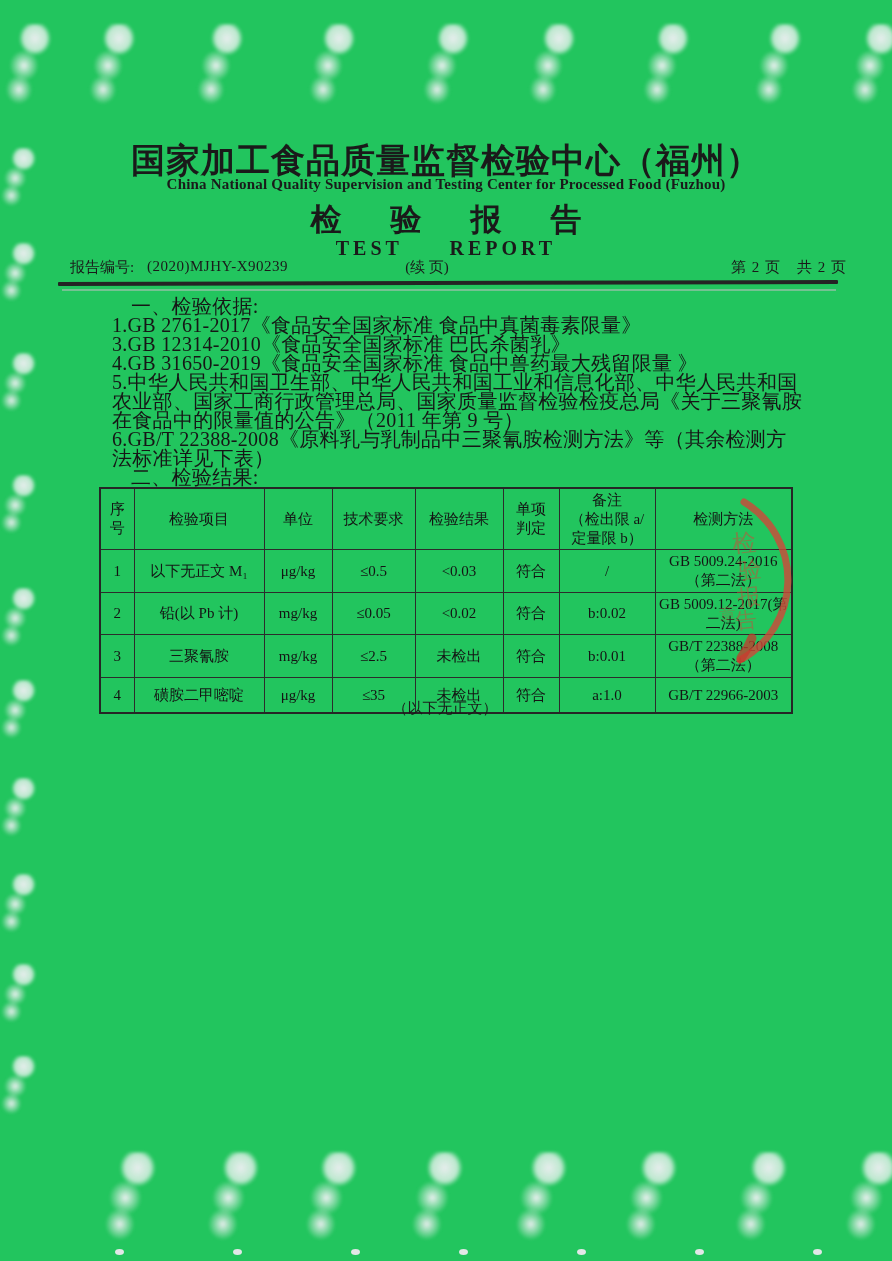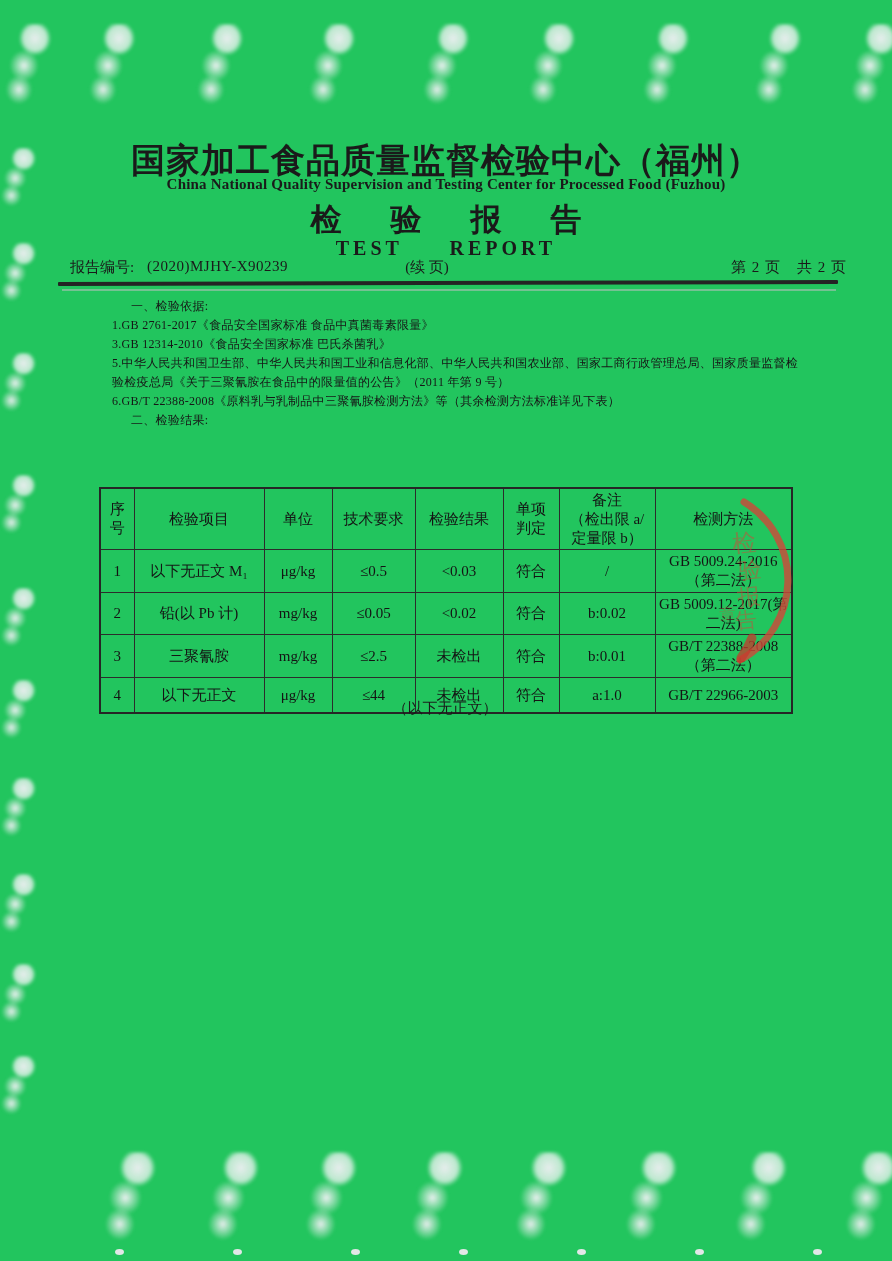--- a/index.html
+++ b/index.html
@@ -32,21 +32,21 @@
   .meta-value{position:absolute;left:147px;letter-spacing:.5px;}
   .meta-cont{position:absolute;left:427px;transform:translateX(-50%);}
   .meta-page{position:absolute;right:45px;letter-spacing:1px;}
 
   .rule{position:absolute;top:281px;left:58px;width:780px;height:4px;background:#242424;
         border-radius:1px;transform:rotate(-0.15deg);}
   .rule2{position:absolute;top:289px;left:62px;width:774px;height:2px;background:#b9bfbf;opacity:.55;}
 
   
   .body-text{position:absolute;left:112px;top:297px;width:692px;
-    font-size:12px;line-height:19px;letter-spacing:.3px;color:#161616;}
+    font-size:20px;line-height:19px;letter-spacing:.3px;color:#161616;}
   .body-text .heading{text-indent:19px;}
   .body-text div{margin:0;}
 
   
   table.results{position:absolute;left:99px;top:487px;width:692px;
     border-collapse:collapse;table-layout:fixed;border:2px solid #262626;}
   table.results td{border:1.5px solid #2c2c2c;text-align:center;vertical-align:middle;
     font-size:15px;line-height:1.25;padding:2px 3px;color:#141414;}
   tr.hdr{height:56px;}
   tr.row{height:36px;}
@@ -113,20 +113,21 @@
     <span class="meta-cont">(续 页)</span>
     <span class="meta-page">第 2 页　共 2 页</span>
   </div>
   <div class="rule"></div>
   <div class="rule2"></div>
 
   <div class="body-text">
     <div class="heading">一、检验依据:</div>
     <div>1.GB 2761-2017《食品安全国家标准 食品中真菌毒素限量》</div>
     <div>3.GB 12314-2010《食品安全国家标准 巴氏杀菌乳》</div>
+    <div>4.GB 31650-2019《食品安全国家标准 食品中兽药最大残留限量 》</div>
     <div>5.中华人民共和国卫生部、中华人民共和国工业和信息化部、中华人民共和国农业部、国家工商行政管理总局、国家质量监督检验检疫总局《关于三聚氰胺在食品中的限量值的公告》（2011 年第 9 号）</div>
     <div>6.GB/T 22388-2008《原料乳与乳制品中三聚氰胺检测方法》等（其余检测方法标准详见下表）</div>
     <div class="heading">二、检验结果:</div>
   </div>
 
   <table class="results">
     <colgroup>
       <col style="width:34px">
         <col style="width:130px">
         <col style="width:68px">
@@ -176,23 +177,23 @@
       <td class="item-cell">三聚氰胺</td>
       <td>mg/kg</td>
       <td>≤2.5</td>
       <td>未检出</td>
       <td>符合</td>
       <td>b:0.01</td>
       <td class="method-cell">GB/T 22388-2008（第二法）</td>
     </tr>
     <tr class="row">
       <td>4</td>
-      <td class="item-cell">以下无正文</td>
+      <td class="item-cell">磺胺二甲嘧啶</td>
       <td>μg/kg</td>
-      <td>≤44</td>
+      <td>≤35</td>
       <td>未检出</td>
       <td>符合</td>
       <td>a:1.0</td>
       <td class="method-cell">GB/T 22966-2003</td>
     </tr>
   </tbody>
     </table>
 
   <div class="end-note">（以下无正文）</div>
 

